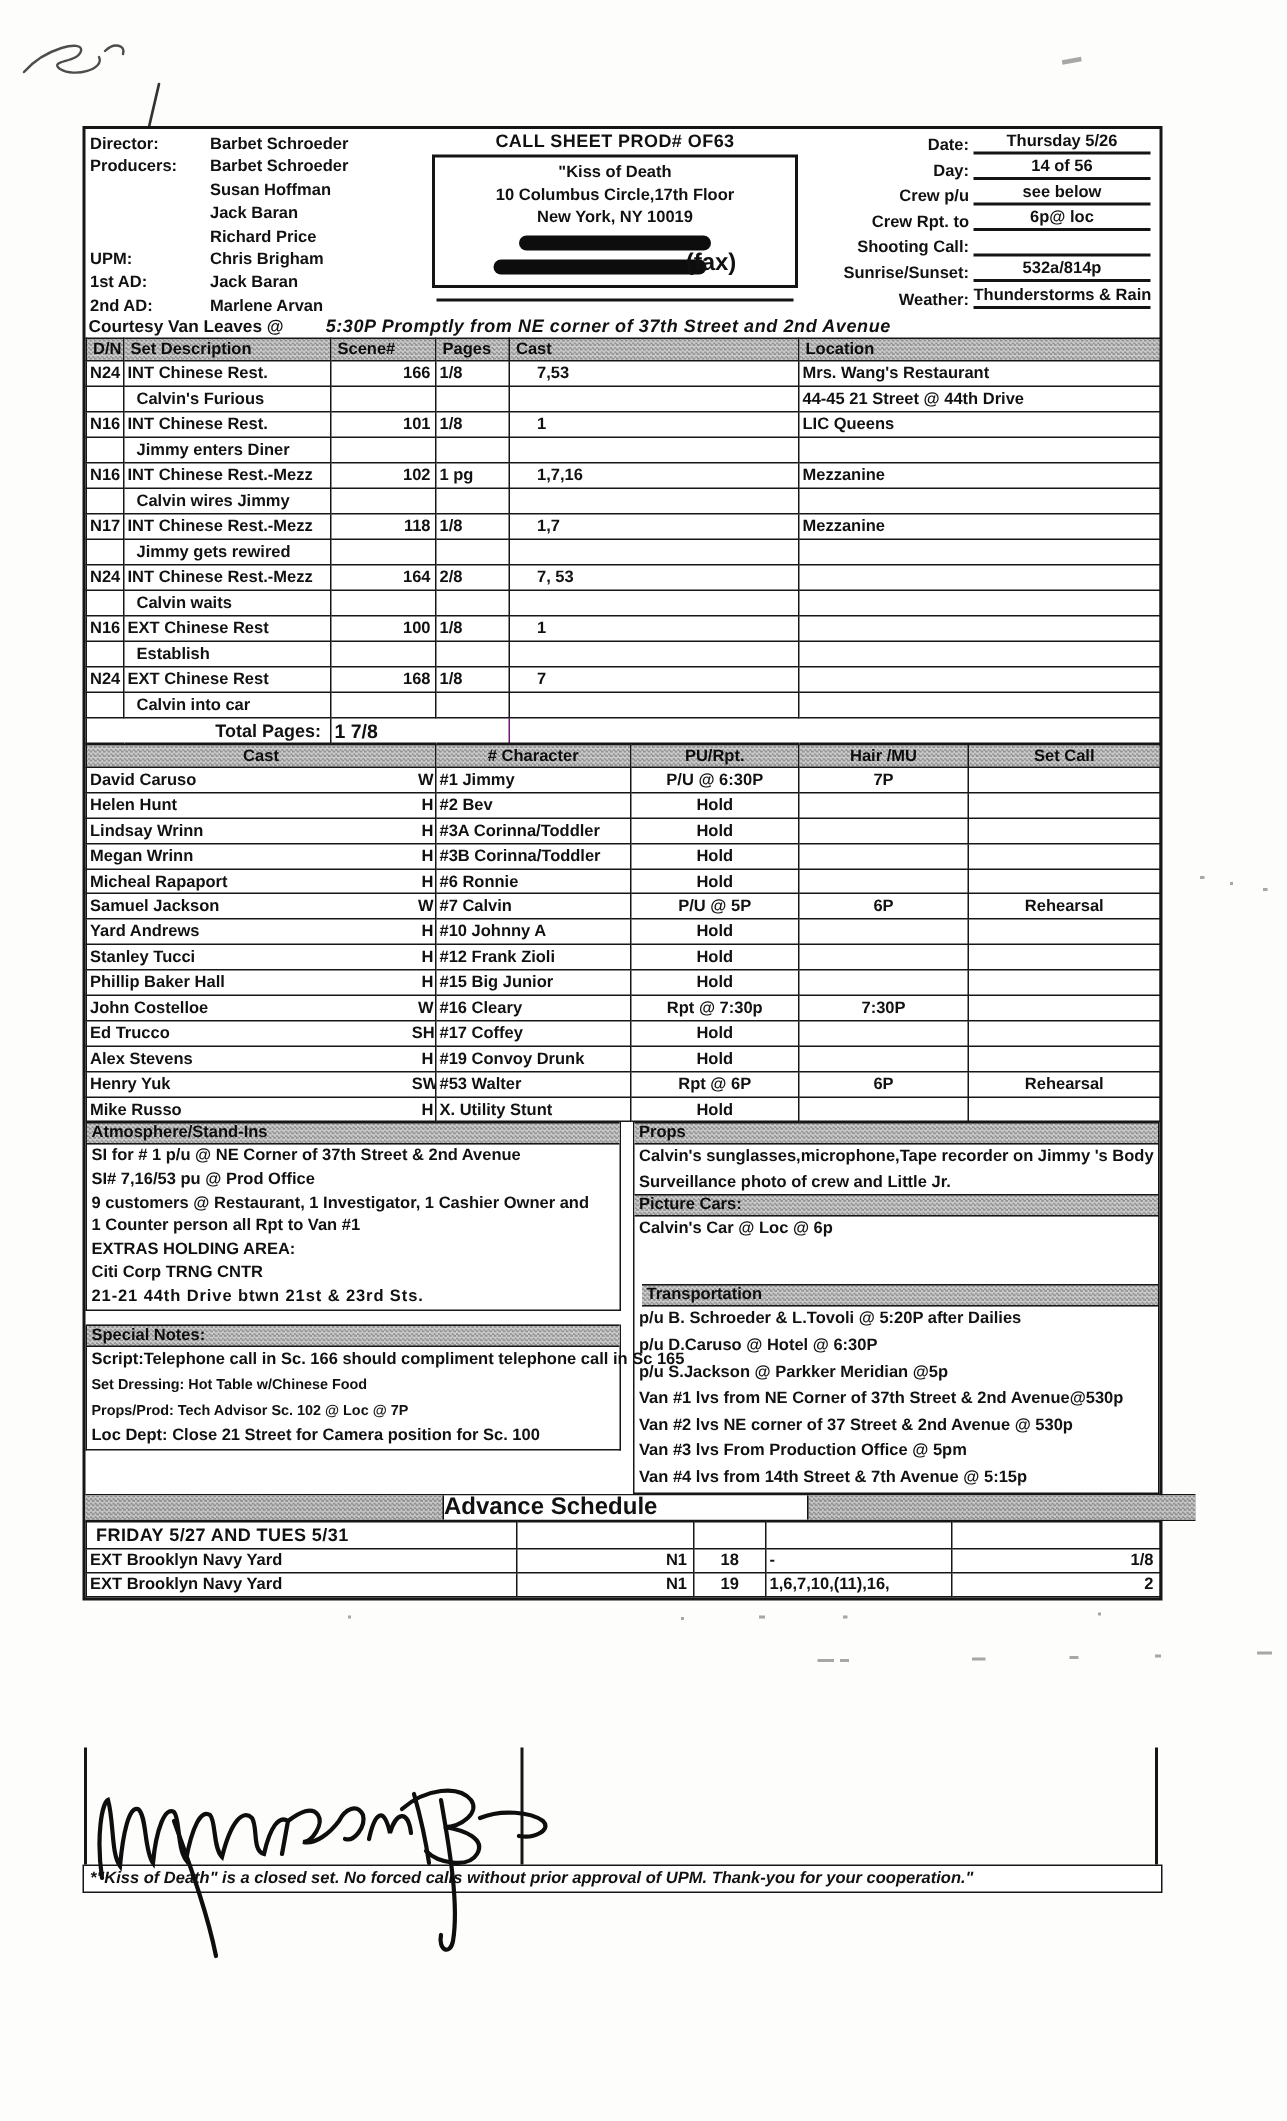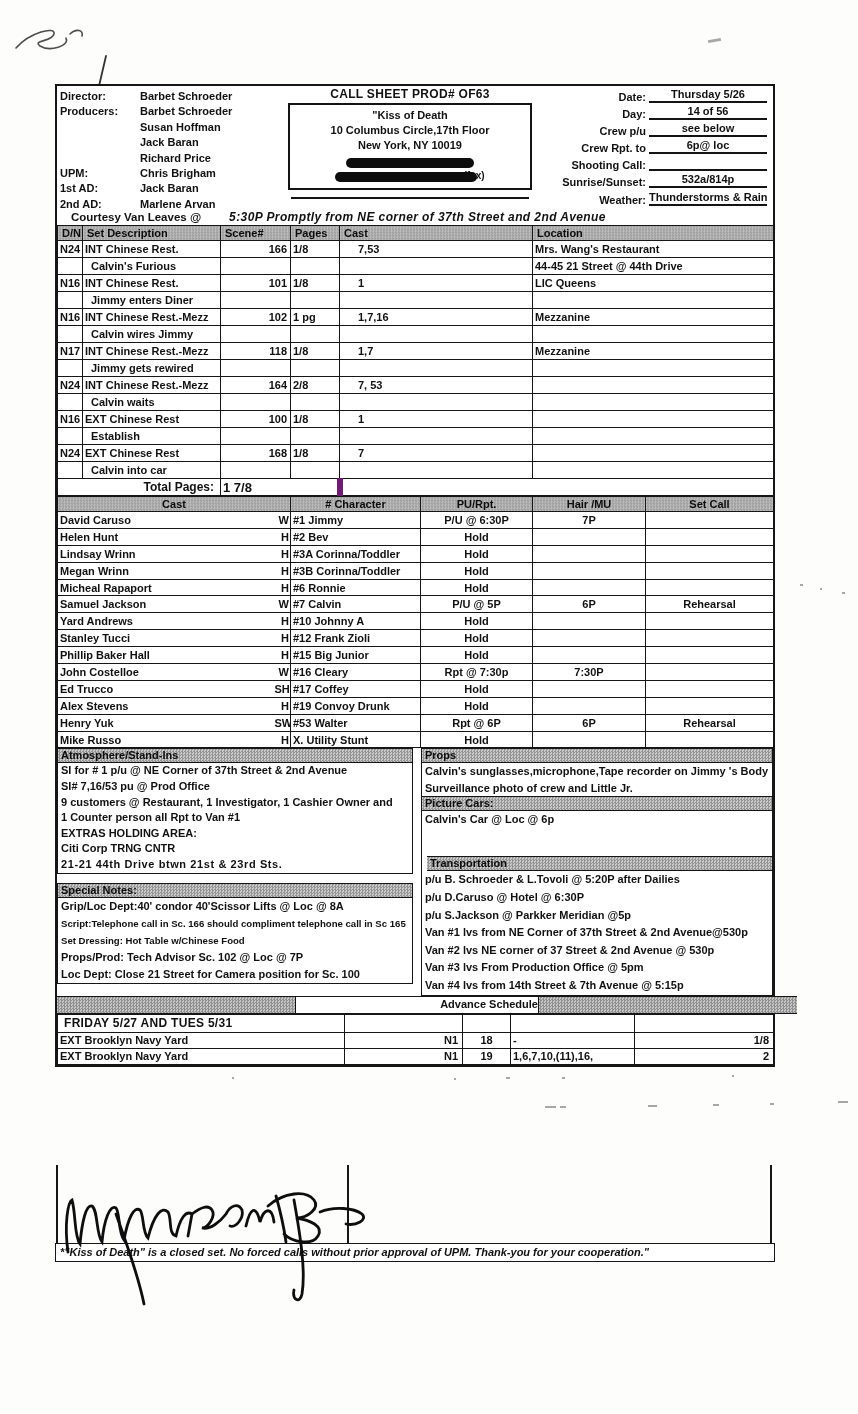--- a/index.html
+++ b/index.html
@@ -11,29 +11,29 @@
   .crew-col{position:absolute;left:3px;top:3px;width:230px;}
   .crew-row{display:flex;line-height:15.4px;font-size:11px;font-weight:700;}
   .crew-row .lbl{width:62px;}
   .crew-row .val{margin-left:18px;white-space:nowrap;}
   .prod-col{position:absolute;left:231px;top:1px;width:244px;text-align:center;}
   .sheet-title{font-size:12px;font-weight:800;letter-spacing:.3px;white-space:nowrap;}
   .prod-box{margin-top:2px;border:2px solid #141414;padding:3px 2px 5px 2px;font-size:11px;font-weight:700;line-height:15px;}
   .redact{display:inline-block;height:10px;border-radius:5px;background:#0d0d0d;vertical-align:middle;}
   .r1{width:128px;margin-top:3px;}
   .r2{width:142px;margin-top:2px;}
-  .fax{font-size:10px;font-weight:700;margin-left:-14px;}
+  .fax{font-size:16px;font-weight:700;margin-left:-14px;}
   .prod-underline{margin:7px auto 0 auto;width:238px;border-bottom:2px solid #141414;}
   .status-col{position:absolute;right:3px;top:2px;width:222px;}
   .status-row{display:flex;align-items:flex-end;margin-bottom:2.1px;}
   .status-row .lbl{width:98px;text-align:right;font-size:11px;font-weight:800;white-space:nowrap;}
   .status-row .val{width:118px;margin-left:3px;text-align:center;font-size:11px;font-weight:700;
                    border-bottom:2px solid #141414;line-height:13px;min-height:13px;white-space:nowrap;}
   
-  .courtesy{height:15px;padding-left:2px;font-size:11.5px;font-weight:800;white-space:nowrap;margin-left:12px;}
+  .courtesy{height:15px;padding-left:2px;font-size:11.5px;font-weight:800;white-space:nowrap;}
   .courtesy .c-val{font-style:italic;margin-left:28px;font-size:12px;letter-spacing:.4px;}
   
   table{border-collapse:collapse;table-layout:fixed;width:716px;}
   td,th{border:1px solid #161616;font-size:11px;overflow:hidden;white-space:nowrap;padding:0 2px;}
   .bar, th.bar{background-color:#b3b3b3;background-image:repeating-conic-gradient(#949494 0% 25%,#cbcbcb 0% 50%);
       background-size:3px 3px;font-weight:800;color:#0c0c0c;}
   th.bar{text-align:left;height:14px;font-size:11px;}
   .scene-table td{height:16px;font-weight:700;}
   .scene-table td.num{text-align:right;padding-right:3px;}
   .scene-table td.cast-c{padding-left:18px;}
@@ -64,21 +64,21 @@
   .pc-lines{min-height:45px;}
   .bar.trans{margin-left:5px;}
   .trans-lines div{font-size:11px;font-weight:700;line-height:17.6px;padding-left:3px;white-space:nowrap;}
   
   .adv-header{display:flex;height:16px;border-top:1.5px solid #161616;border-bottom:1px solid #161616;
        margin-right:-24px;}
   .adv-hatch{background-color:#b3b3b3;background-image:repeating-conic-gradient(#8f8f8f 0% 25%,#c6c6c6 0% 50%);
        background-size:3px 3px;}
   .adv-hatch.l{width:238px;border-right:1px solid #111;}
   .adv-hatch.r{flex:1;border-left:1px solid #111;}
-  .adv-title{width:242px;text-align:right;font-size:11px;font-weight:800;line-height:15px;background:#fff;}
+  .adv-title{width:242px;text-align:left;font-size:16px;font-weight:800;line-height:15px;background:#fff;}
   .adv-table td{height:15px;font-weight:700;}
   .adv-table .friday{font-size:12px;font-weight:800;padding-left:6px;letter-spacing:.3px;height:17px;}
   .adv-table .ra{text-align:right;padding-right:4px;margin-left:20px;}
   .adv-table .ctr{text-align:center;}
   
   .vline{position:absolute;width:1.5px;background:#161616;}
   .footer-bar{position:absolute;left:55px;top:1243px;width:714px;height:17px;border:1.5px solid #161616;
       font-size:11px;font-weight:800;font-style:italic;line-height:16px;padding-left:4px;background:#fff;white-space:nowrap;}
   .speck{position:absolute;background:#6e6e6e;opacity:.6;}
   svg{position:absolute;overflow:visible;}
@@ -303,21 +303,21 @@
     <tr>
             <td></td>
             <td class="sub-desc">Calvin into car</td>
             <td></td>
             <td></td>
             <td></td>
             <td></td>
           </tr>
     <tr style="height:17px;padding-left:16px;">
       <td colspan="2" class="total-lbl">Total Pages:</td>
-      <td colspan="2" class="total-val" style="border-right:6px solid #701a75;">1  7/8</td>
+      <td colspan="2" class="total-val" style="border-right:1px solid #701a75;">1  7/8</td>
       <td colspan="2"></td>
     </tr>
   </tbody>
       </table>
 
   <table class="cast-table">
     <colgroup>
           <col style="width:216px">
           <col style="width:17px">
           <col style="width:130px">
@@ -459,21 +459,20 @@
           <div> 1 Counter person all Rpt to Van #1</div>
           <div>EXTRAS HOLDING AREA:</div>
           <div>Citi Corp TRNG CNTR</div>
           <div>21-21 44th Drive btwn 21st &amp; 23rd Sts.</div>
         </div>
       </div>
       <div class="left-gap"></div>
       <div class="sn-box">
         <div class="bar">Special Notes:</div>
         <div class="sn-lines">
-          <div>Grip/Loc Dept:40' condor 40'Scissor Lifts @ Loc @ 8A</div>
           <div>Script:Telephone call in Sc. 166 should compliment telephone call in Sc 165</div>
           <div>Set Dressing: Hot Table w/Chinese Food</div>
           <div>Props/Prod: Tech Advisor Sc. 102 @ Loc @ 7P</div>
           <div>Loc Dept: Close 21 Street for Camera position for Sc. 100</div>
         </div>
       </div>
     </div>
     <div class="lower-right">
       <div class="bar">Props</div>
       <div class="props-lines">

